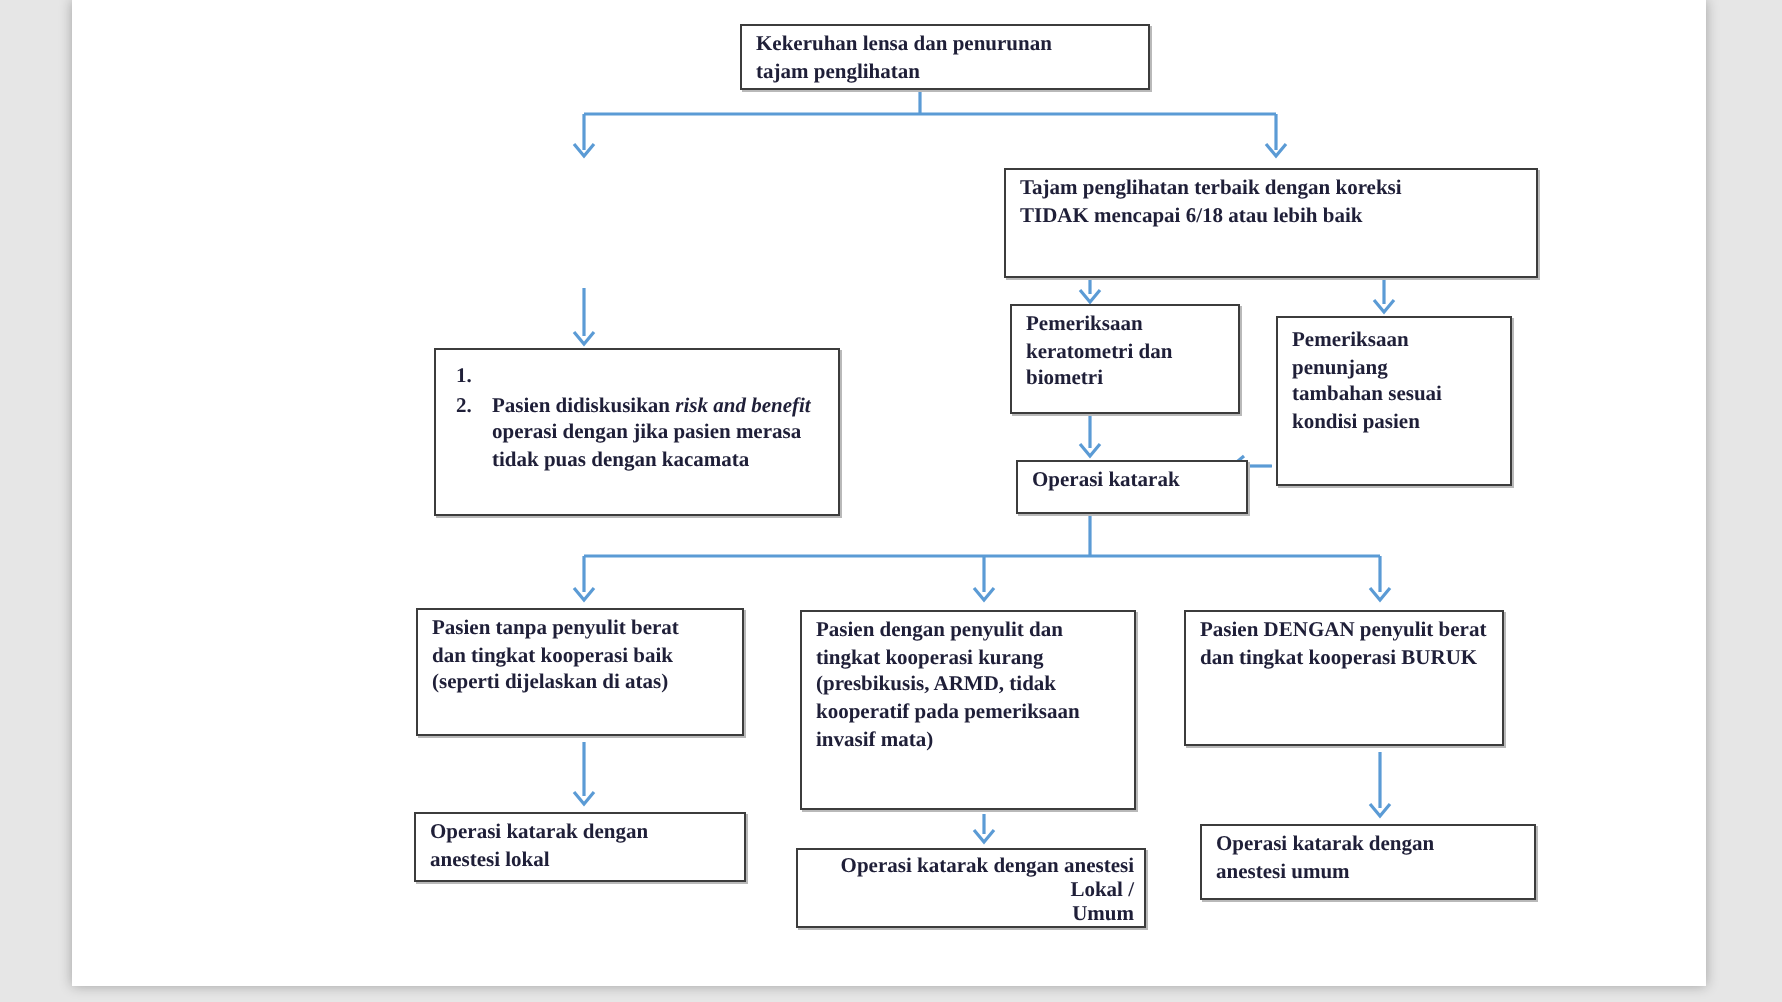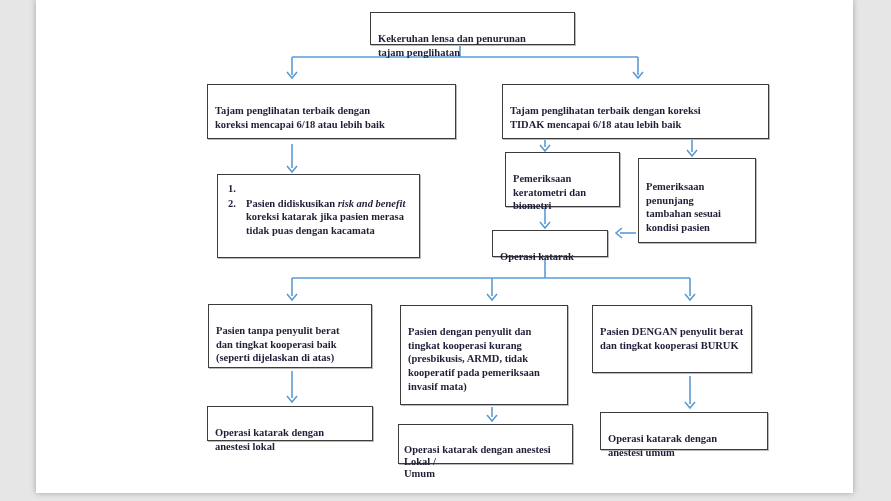--- a/index.html
+++ b/index.html
@@ -34,22 +34,22 @@
     background:var(--paper-bg);
     border:1px solid var(--box-border);
     box-shadow:1px 1px 0 #b9b9b9;
     color:var(--text-color);
     font-weight:bold;
     font-size:10.5px;
     line-height:1.3;
     padding:3px 7px;
     box-sizing:border-box;
   }
-  .btxt{white-space:pre-line;display:block;margin-top:16px;}
-  .tight{line-height:1.15;}
+  .btxt{white-space:pre-line;display:block;}
+  .tight{line-height:1.15;text-align:right;}
   .list-row{display:flex;margin:1px 0;}
   .marker{width:18px;flex:0 0 18px;text-align:left;padding-left:2px;}
   .itext{flex:1;}
   .itext i{}
 </style>
 </head>
 <body>
 
 <div class="stage">
   <div class="paper"></div>
@@ -85,54 +85,50 @@
     <path class="cline" d="M487,415 L492,421 L497,415"></path>
     <path class="cline" d="M690,376 V404"></path>
     <path class="cline" d="M685,402 L690,408 L695,402"></path>
   </svg>
 
   <div class="fbox" style="left:370px;top:12px;width:205px;height:33px">
     <span class="btxt">Kekeruhan lensa dan penurunan
 tajam penglihatan</span>
   </div>
 
-  <div class="fbox" style="left:207px;top:84px;width:249px;height:55px">
-    <span class="btxt">Tajam penglihatan terbaik dengan
-koreksi mencapai 6/18 atau lebih baik</span>
-  </div>
 
   <div class="fbox" style="left:502px;top:84px;width:267px;height:55px">
     <span class="btxt">Tajam penglihatan terbaik dengan koreksi
 TIDAK mencapai 6/18 atau lebih baik</span>
   </div>
 
   <div class="fbox" style="left:217px;top:174px;width:203px;height:84px;padding:6px 8px">
     <div class="list-row">
       <span class="marker">1.</span>
     </div>
     <div class="list-row">
       <span class="marker">2.</span>
-      <span class="itext"><span>Pasien didiskusikan </span><i>risk and benefit</i><span> koreksi katarak jika pasien merasa tidak puas dengan kacamata</span></span>
+      <span class="itext"><span>Pasien didiskusikan </span><i>risk and benefit</i><span> operasi dengan jika pasien merasa tidak puas dengan kacamata</span></span>
     </div>
   </div>
 
   <div class="fbox" style="left:505px;top:152px;width:115px;height:55px">
     <span class="btxt">Pemeriksaan
 keratometri dan
 biometri</span>
   </div>
 
   <div class="fbox" style="left:638px;top:158px;width:118px;height:85px;padding:5px 7px">
     <span class="btxt">Pemeriksaan
 penunjang
 tambahan sesuai
 kondisi pasien</span>
   </div>
 
-  <div class="fbox" style="left:492px;top:230px;width:116px;height:27px">
+  <div class="fbox" style="left:508px;top:230px;width:116px;height:27px">
     <span class="btxt">Operasi katarak</span>
   </div>
 
   <div class="fbox" style="left:400px;top:305px;width:168px;height:100px">
     <span class="btxt">Pasien dengan penyulit dan
 tingkat kooperasi kurang
 (presbikusis, ARMD, tidak
 kooperatif pada pemeriksaan
 invasif mata)</span>
   </div>

